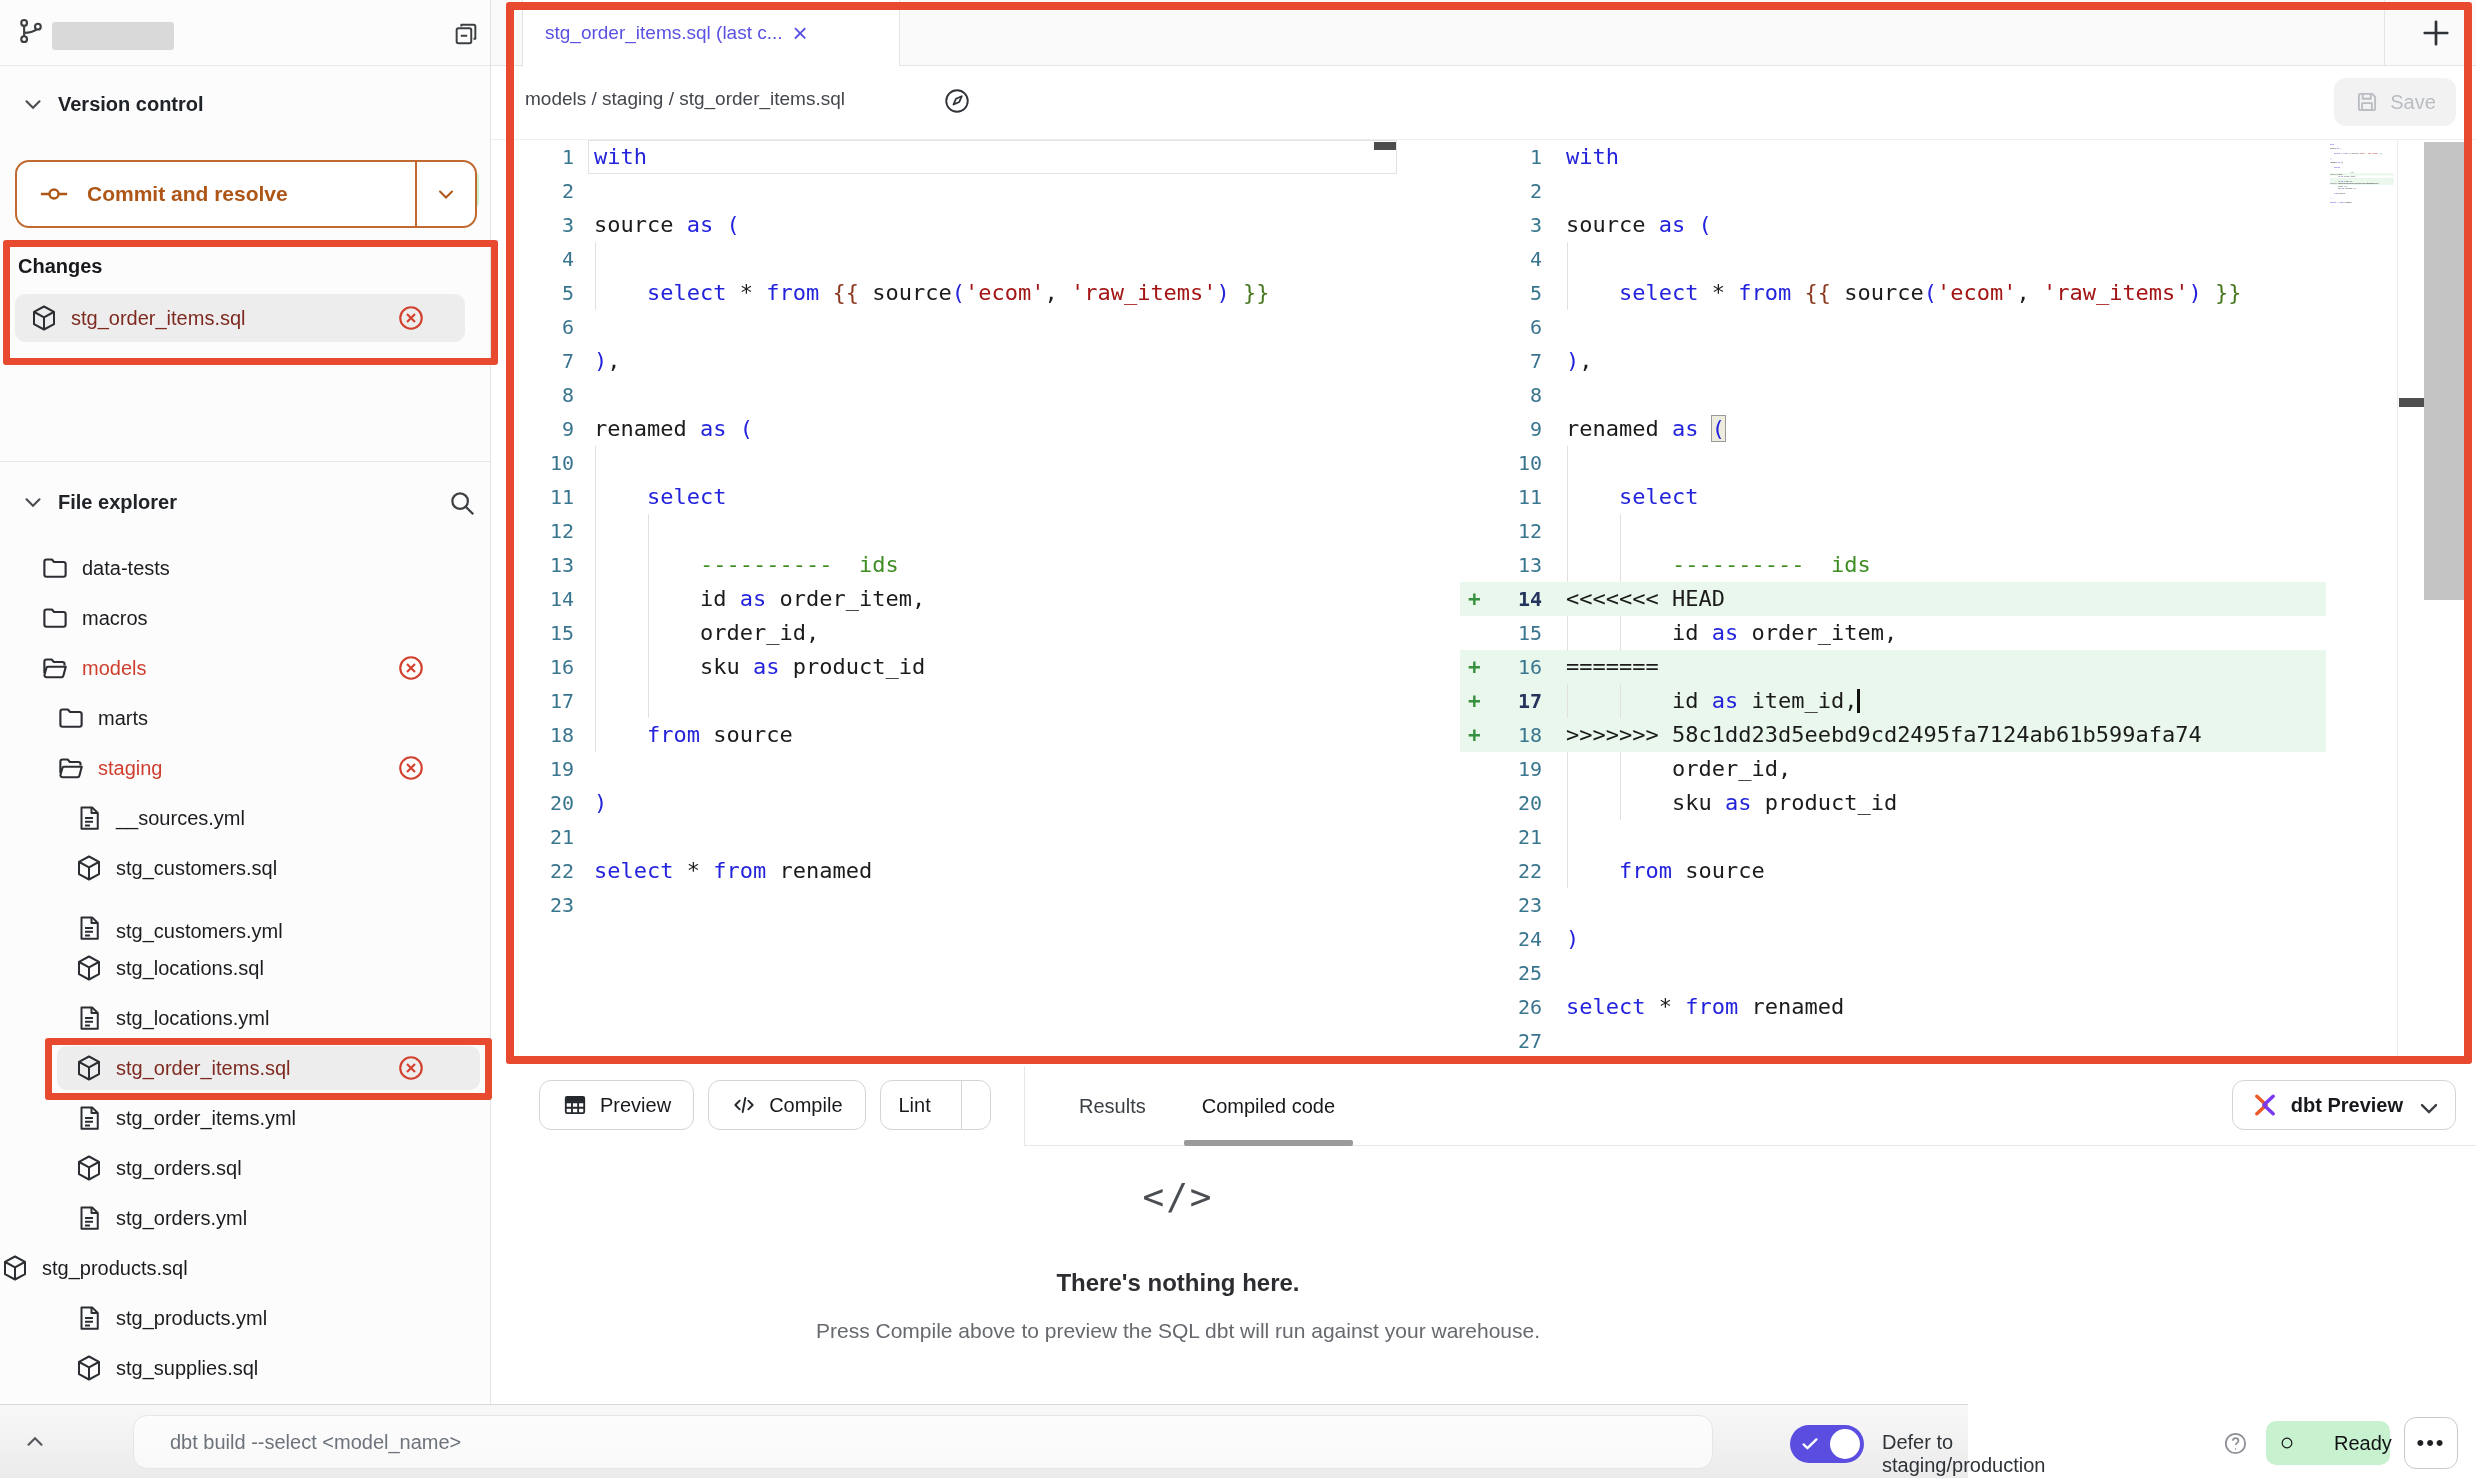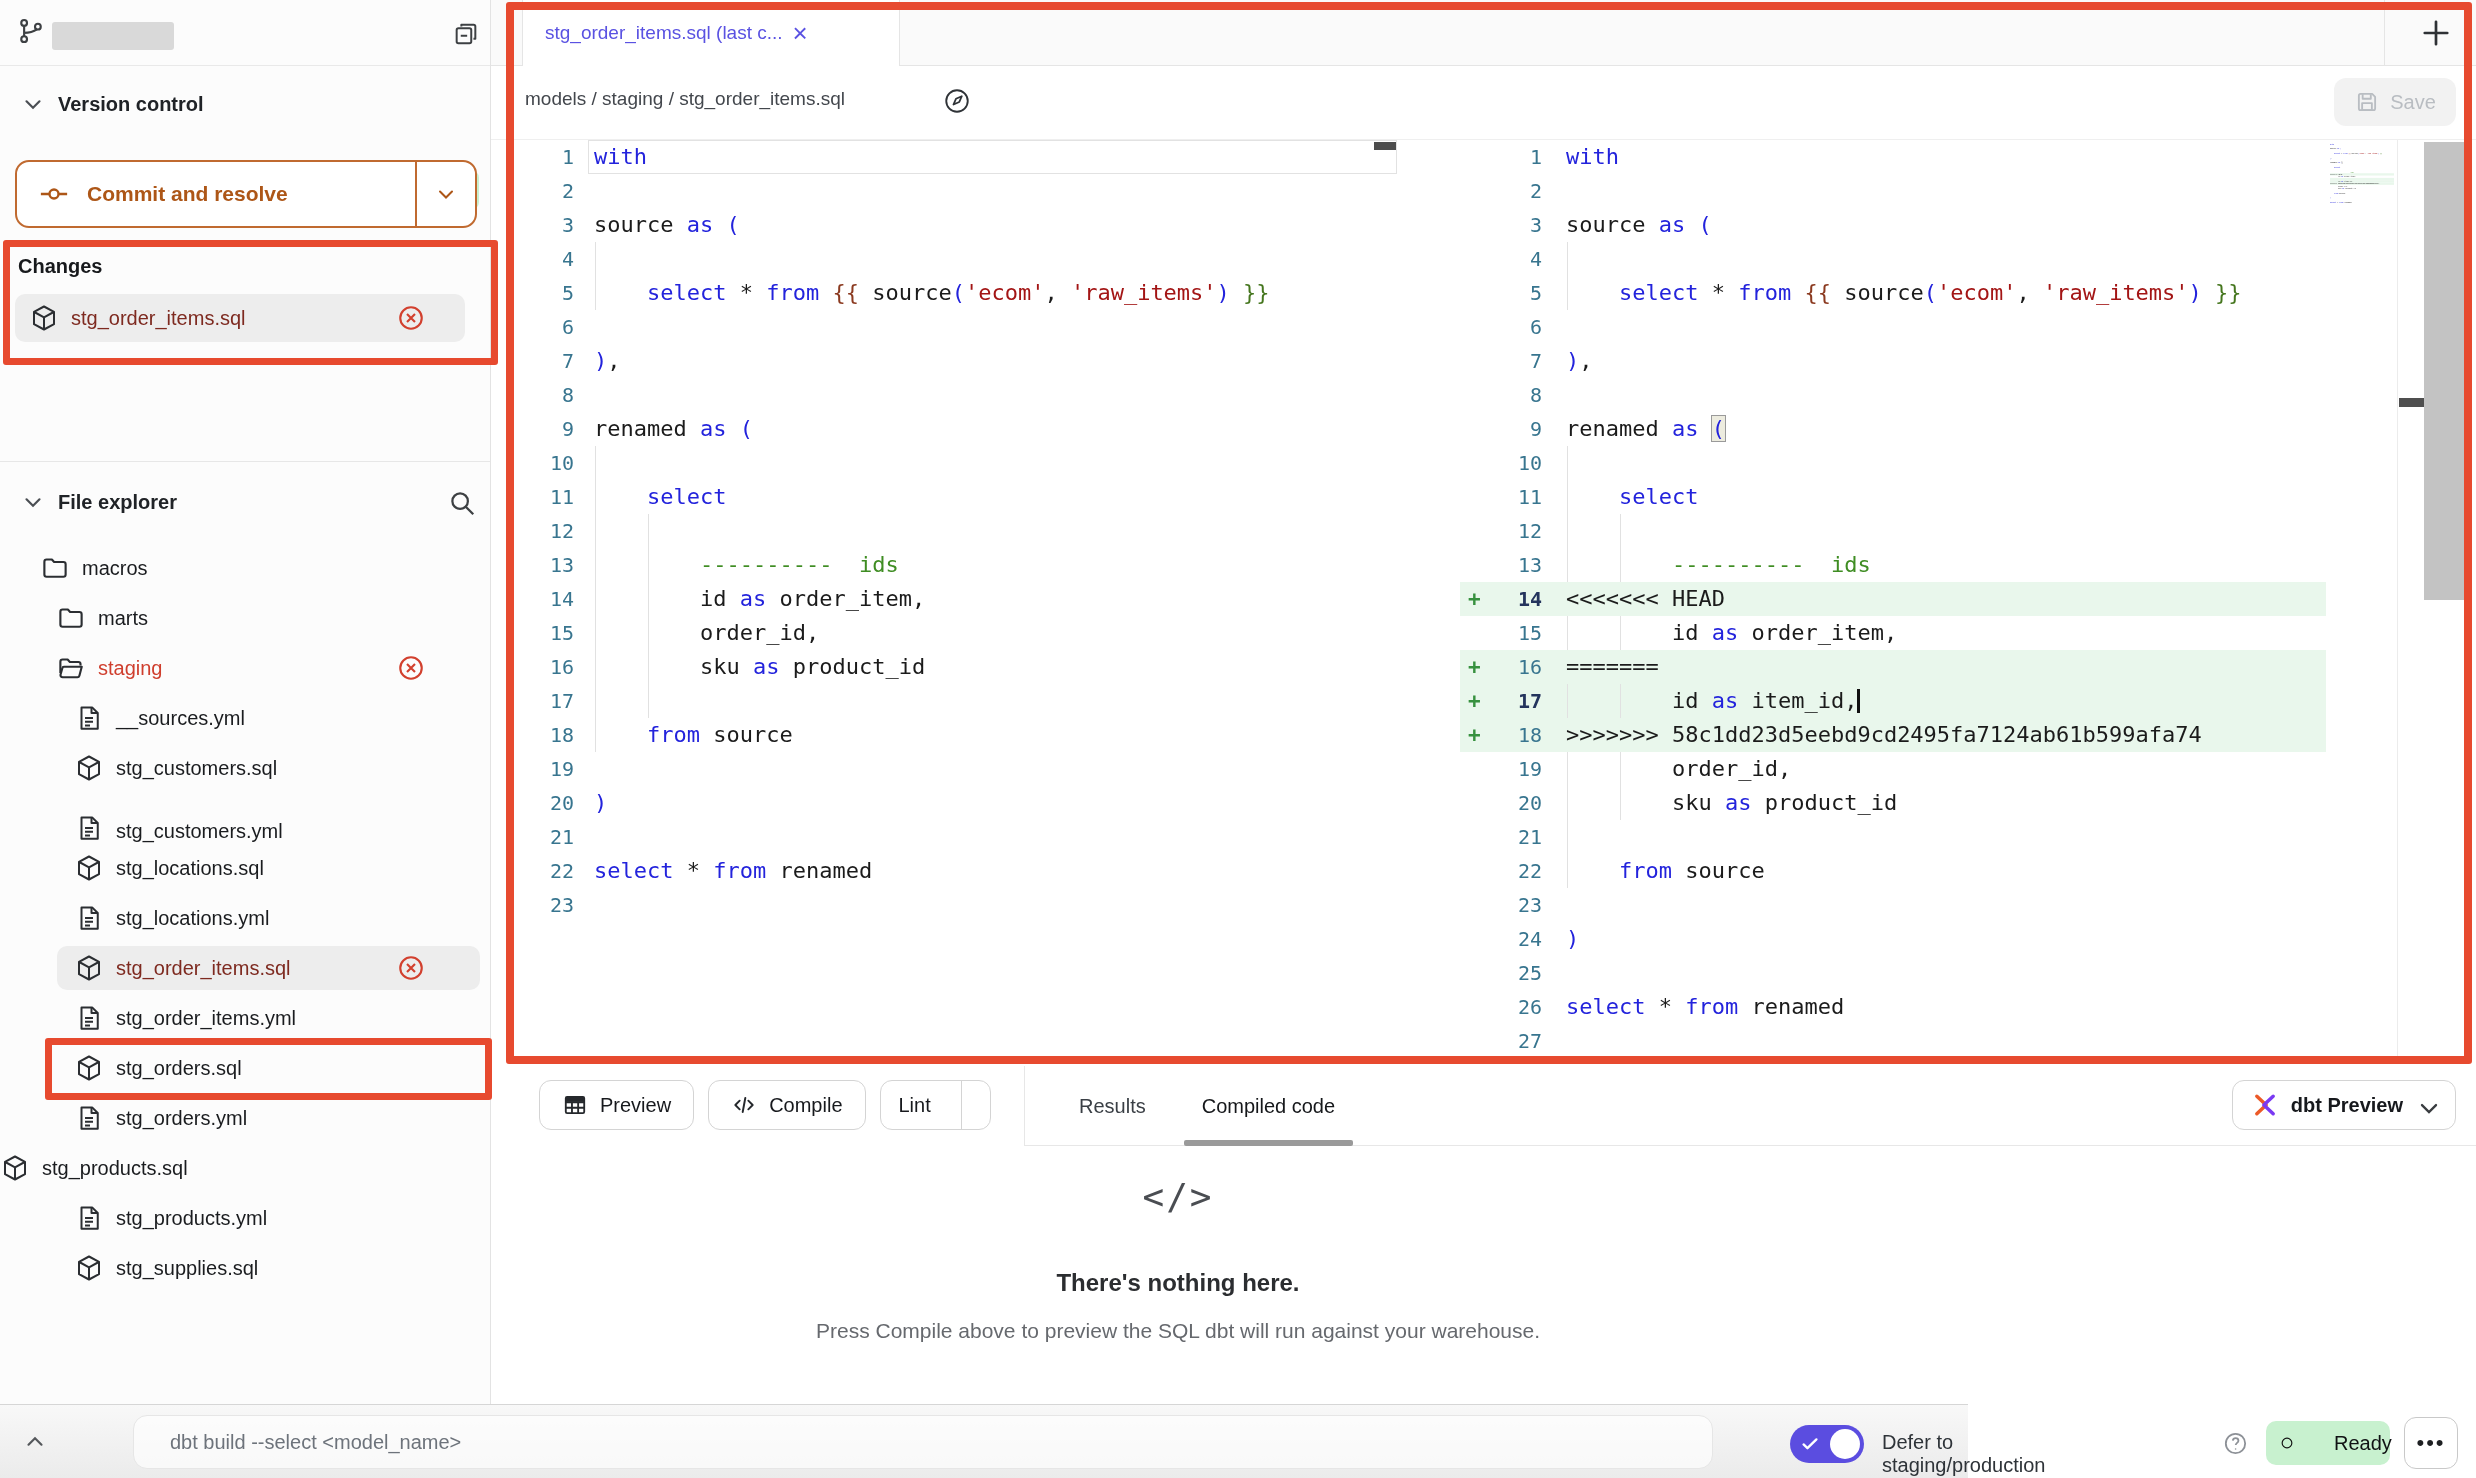--- a/index.html
+++ b/index.html
@@ -236,21 +236,44 @@
         </span>
     </div>
 
     <div id="tree">
         <div class="trow" style="padding-left: 40px;">
           <span class="ticon">
             <svg viewBox="0 0 24 24" fill="none" stroke="currentColor" stroke-width="1.7" stroke-linejoin="round">
               <path d="M3.5 7c0-1 .8-1.8 1.8-1.8h4.2l1.8 2h7.4c1 0 1.8.8 1.8 1.8v8.2c0 1-.8 1.8-1.8 1.8H5.3c-1 0-1.8-.8-1.8-1.8V7z"></path>
             </svg>
           </span>
+          <span class="tlabel">data-tests</span>
+        </div>
+        <div class="trow" style="padding-left: 40px;">
+          <span class="ticon">
+            <svg viewBox="0 0 24 24" fill="none" stroke="currentColor" stroke-width="1.7" stroke-linejoin="round">
+              <path d="M3.5 7c0-1 .8-1.8 1.8-1.8h4.2l1.8 2h7.4c1 0 1.8.8 1.8 1.8v8.2c0 1-.8 1.8-1.8 1.8H5.3c-1 0-1.8-.8-1.8-1.8V7z"></path>
+            </svg>
+          </span>
           <span class="tlabel">macros</span>
+        </div>
+        <div class="trow" style="padding-left: 40px;">
+          <span class="ticon redtxt">
+            <svg viewBox="0 0 24 24" fill="none" stroke="currentColor" stroke-width="1.7" stroke-linejoin="round">
+              <path d="M3.5 16V7c0-1 .8-1.8 1.8-1.8h4l1.8 2h6.8c.9 0 1.7.7 1.7 1.6v1.2"></path>
+              <path d="M6.3 11h14.3l-1.9 7.2c-.2.7-.8 1.2-1.5 1.2H5.3c-1.1 0-1.9-1-1.7-2L5.1 12c.1-.6.6-1 1.2-1z"></path>
+            </svg>
+          </span>
+          <span class="tlabel redtxt">models</span>
+          <span class="tx" style="top: 10px;">
+            <svg viewBox="0 0 24 24" fill="none" stroke="currentColor" stroke-width="1.7">
+              <circle cx="12" cy="12" r="8.6"></circle>
+              <path d="M8.8 8.8l6.4 6.4M15.2 8.8l-6.4 6.4"></path>
+            </svg>
+          </span>
         </div>
         <div class="trow" style="padding-left: 56px;">
           <span class="ticon">
             <svg viewBox="0 0 24 24" fill="none" stroke="currentColor" stroke-width="1.7" stroke-linejoin="round">
               <path d="M3.5 7c0-1 .8-1.8 1.8-1.8h4.2l1.8 2h7.4c1 0 1.8.8 1.8 1.8v8.2c0 1-.8 1.8-1.8 1.8H5.3c-1 0-1.8-.8-1.8-1.8V7z"></path>
             </svg>
           </span>
           <span class="tlabel">marts</span>
         </div>
         <div class="trow" style="padding-left: 56px;">

